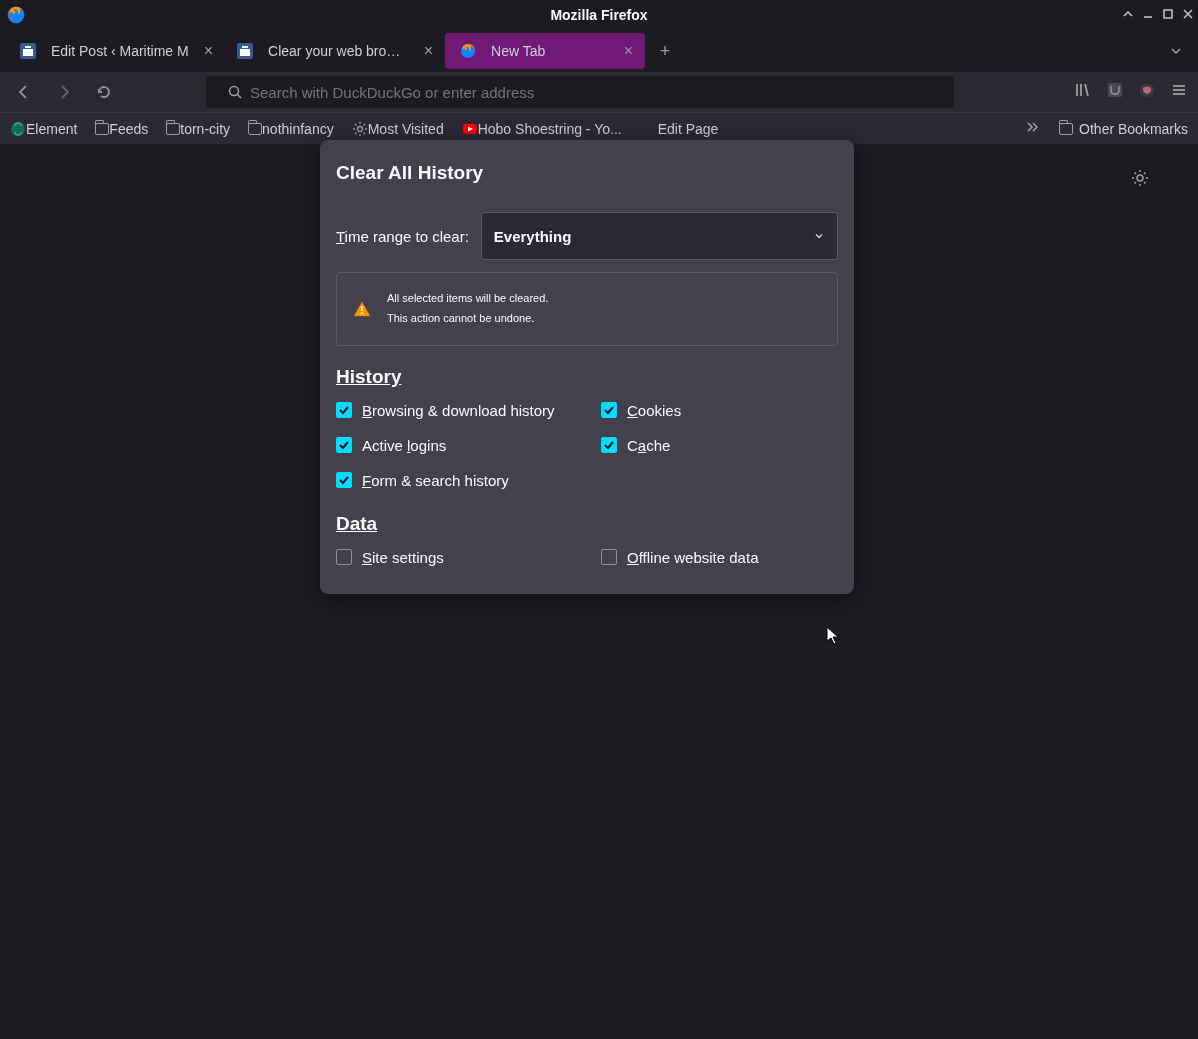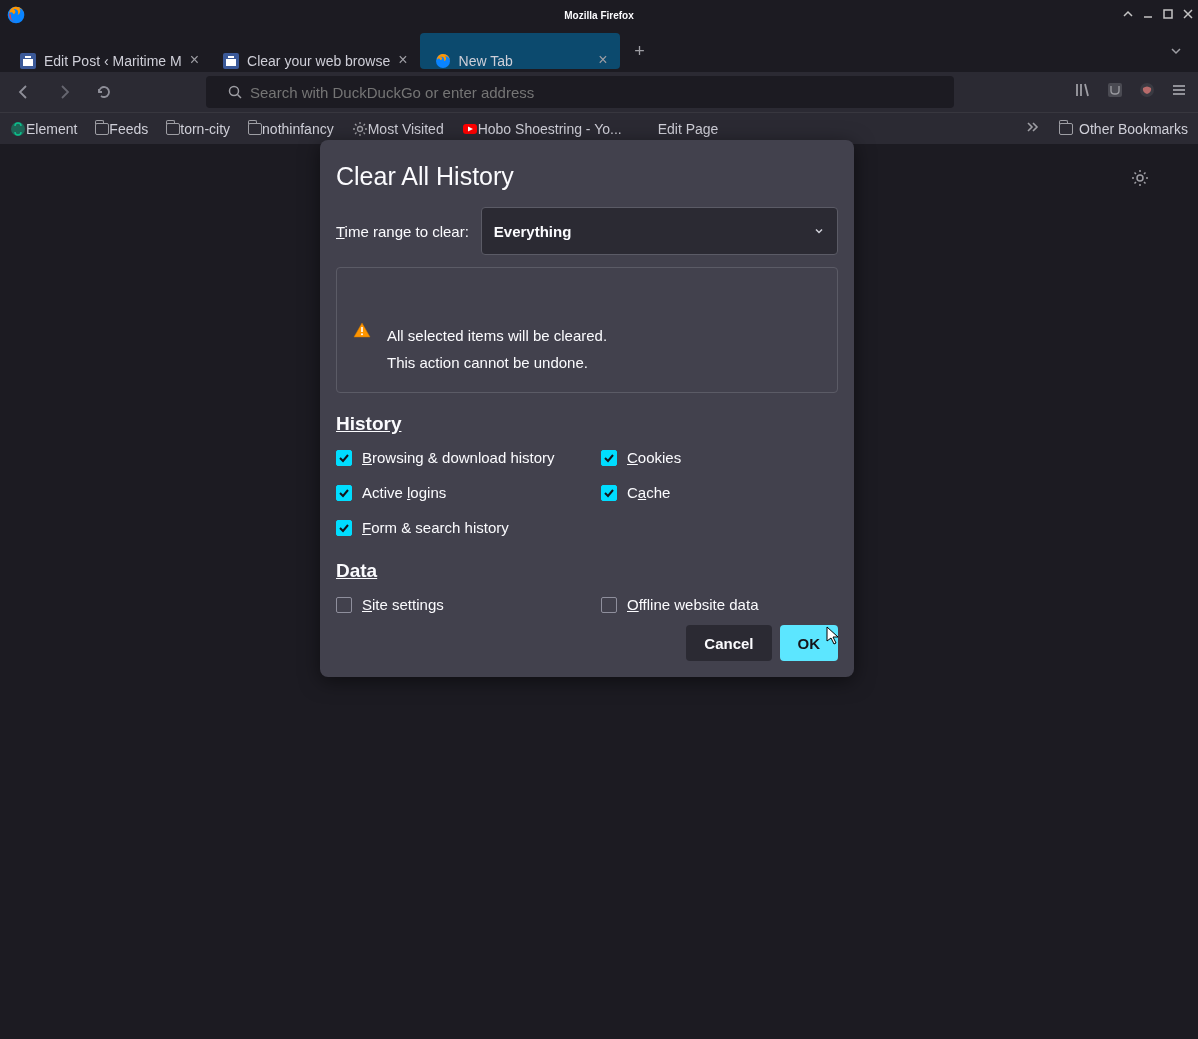--- a/index.html
+++ b/index.html
@@ -22,21 +22,21 @@
   position: relative;
 }
 .app-icon {
   width: 20px; height: 20px;
   margin-left: 6px;
 }
 .window-title {
   position: absolute;
   left: 50%;
   transform: translateX(-50%);
-  font-size: 10px;
+  font-size: 14px;
   font-weight: 600;
   color: #fbfbfe;
 }
 .window-controls {
   position: absolute;
   right: 4px;
   display: flex;
   gap: 8px;
   align-items: center;
 }
@@ -45,33 +45,33 @@
 
 .tabbar {
   height: 42px;
   background: #1c1b22;
   display: flex;
   align-items: center;
   padding: 0 8px;
 }
 .tab {
   display: flex;
-  align-items: flex-end;
-  gap: 8px;
+  align-items: center;
+  gap: 15px;
   padding: 0 12px;
   height: 36px;
   min-width: 200px;
   max-width: 220px;
   border-radius: 4px;
   font-size: 14px;
   color: #cfcfd8;
   position: relative;
 }
 .tab.active {
-  background: #0c4a6e;
+  background: #701a75;
   padding-left: 15px;
 }
 .tab-label { flex: 1; white-space: nowrap; overflow: hidden; text-overflow: ellipsis; }
 .tab-close { font-size: 16px; color: #9e9ea4; cursor: pointer; }
 .tab-favicon { width: 16px; height: 16px; flex-shrink: 0; }
 .newtab-btn {
   width: 28px; height: 28px;
   display: flex; align-items: center; justify-content: center;
   color: #9e9ea4; font-size: 18px; cursor: pointer;
   margin-left: 6px;
@@ -161,23 +161,23 @@
   position: absolute;
   top: 140px;
   left: 320px;
   width: 534px;
   background: #42414d;
   border-radius: 8px;
   padding: 22px 16px 16px 16px;
   box-shadow: 0 4px 20px rgba(0,0,0,0.5);
 }
 .dialog-title {
-  font-size: 25px;
-  font-weight: 400;
-  margin-bottom: 16px;
+  font-size: 19px;
+  font-weight: 700;
+  margin-bottom: 28px;
 }
 .timerange-row {
   display: flex;
   align-items: center;
   gap: 12px;
   margin-bottom: 12px;
 }
 .timerange-label { font-size: 15px; }
 .underline-letter { text-decoration: underline; }
 .timerange-select {
@@ -199,21 +199,21 @@
   padding: 16px;
   display: flex;
   gap: 16px;
   align-items: center;
   margin-bottom: 20px;
 }
 .warning-icon {
   width: 18px; height: 18px;
   flex-shrink: 0;
 }
-.warning-text { font-size: 15px; line-height: 1.8; margin-top: 38px; }
+.warning-text { font-size: 11px; line-height: 1.8; }
 .section-title {
   font-size: 19px;
   font-weight: 700;
   margin-bottom: 14px;
   text-decoration: underline;
 }
 .checkbox-grid {
   display: grid;
   grid-template-columns: 265px 1fr;
   row-gap: 18px;
@@ -521,21 +521,17 @@
     <div class="check-item">
       <div class="checkbox"></div>
       <span><span class="underline-letter">S</span><span>ite settings</span></span>
     </div>
     <div class="check-item">
       <div class="checkbox"></div>
       <span><span class="underline-letter">O</span><span>ffline website data</span></span>
     </div>
   </div>
 
-  <div class="dialog-buttons">
-    <button class="btn btn-cancel">Cancel</button>
-    <button class="btn btn-ok">OK</button>
-  </div>
 </div>
 
 <svg class="cursor-arrow" width="16" height="20" viewBox="0 0 16 20">
   <path d="M1 1 L1 15 L5 12 L8 18 L10 17 L7 11 L12 11 Z" fill="#fff" stroke="#000" stroke-width="1"></path>
 </svg>
 
 </body></html>

